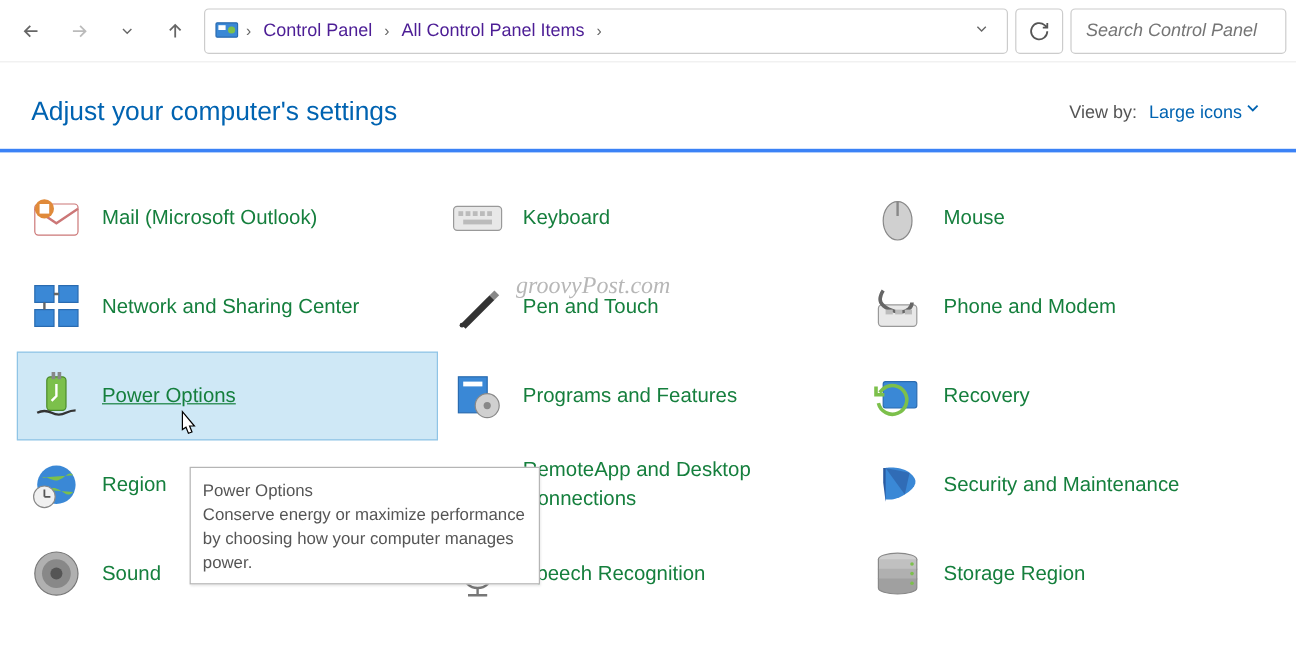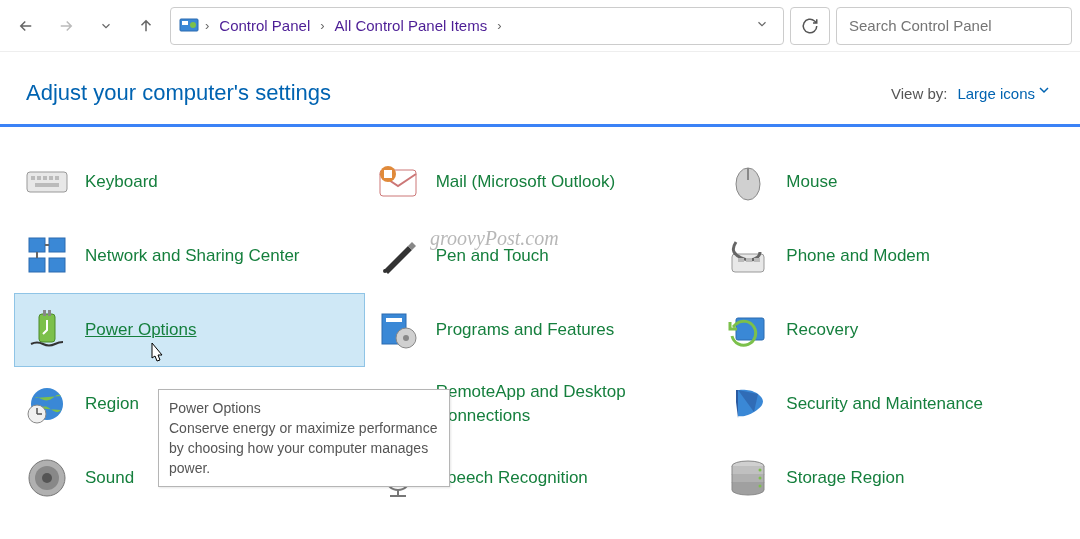--- a/index.html
+++ b/index.html
@@ -46,26 +46,27 @@
 .crumb { color: #4c1d95; font-size: 15px; padding: 2px 4px; cursor: default; }
 .crumb-sep { color: #666; padding: 0 2px; font-size: 13px; }
 .addr-chevron { margin-left: auto; color: #666; padding: 4px 6px; }
 .refresh-btn {
   width: 40px; height: 38px;
   border: 1px solid #ccc; border-radius: 4px;
   display: flex; align-items: center; justify-content: center;
   color: #555;
 }
 .search {
-  width: 236px; height: 38px;
+  width: 180px; height: 38px;
   border: 1px solid #ccc; border-radius: 4px;
   padding: 0 12px;
   font-size: 15px;
   color: #888;
   outline: none;
+  font-style: italic;
 }
 .header {
   display: flex;
   justify-content: space-between;
   align-items: center;
   padding: 28px 31px 18px 26px;
   border-bottom: 3px solid #3b82f6;
 }
 .header-title { color: #0063B1; font-size: 22px; font-weight: 400; }
 .viewby { display: flex; align-items: center; gap: 10px; font-size: 15px; }
@@ -203,32 +204,32 @@
     </span>
   </div>
 </div>
 
 <div class="grid-area">
   <div class="watermark">groovyPost.com</div>
   <div class="grid" id="grid">
       <div class="item">
         <span class="icon-box">
           <svg width="44" height="44" viewBox="0 0 44 44">
+            <use href="#ic-mail"></use>
+          </svg>
+        </span>
+        <span class="item-label">Mail (Microsoft Outlook)</span>
+      </div>
+      <div class="item">
+        <span class="icon-box">
+          <svg width="44" height="44" viewBox="0 0 44 44">
             <use href="#ic-keyboard"></use>
           </svg>
         </span>
         <span class="item-label">Keyboard</span>
-      </div>
-      <div class="item">
-        <span class="icon-box">
-          <svg width="44" height="44" viewBox="0 0 44 44">
-            <use href="#ic-mail"></use>
-          </svg>
-        </span>
-        <span class="item-label">Mail (Microsoft Outlook)</span>
       </div>
       <div class="item">
         <span class="icon-box">
           <svg width="44" height="44" viewBox="0 0 44 44">
             <use href="#ic-mouse"></use>
           </svg>
         </span>
         <span class="item-label">Mouse</span>
       </div>
       <div class="item">

